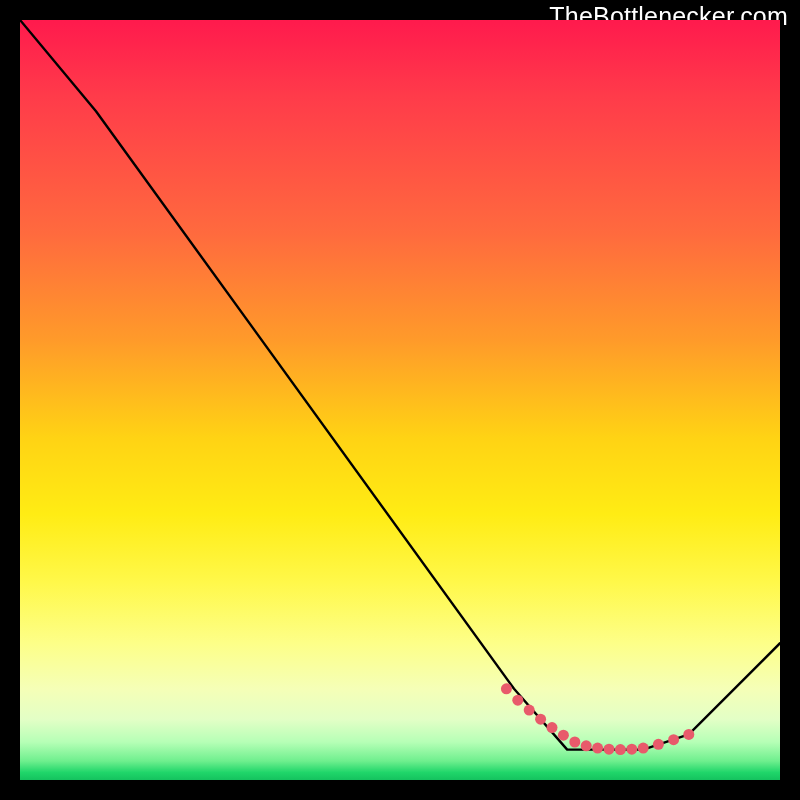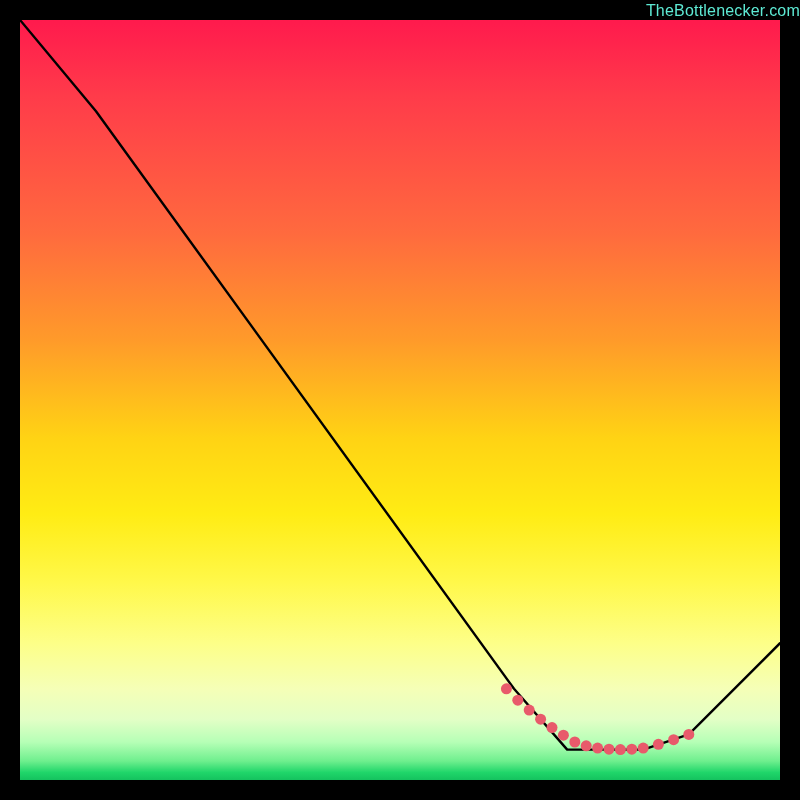--- a/index.html
+++ b/index.html
@@ -38,23 +38,23 @@
       #e3ffc6 92%,
       #b6ffb6 95%,
       #6fef8e 97.5%,
       #20d66a 99%,
       #14c25e 100%
     );
   }
   .watermark {
     position: absolute;
     top: 2px;
-    right: 0;
-    color: #5eead4;
-    font-size: 16px;
+    right: 12px;
+    color: #ffffff;
+    font-size: 25px;
     letter-spacing: 0.2px;
     user-select: none;
   }
   svg.curve {
     position: absolute;
     left: 0;
     top: 0;
     width: 760px;
     height: 760px;
   }

